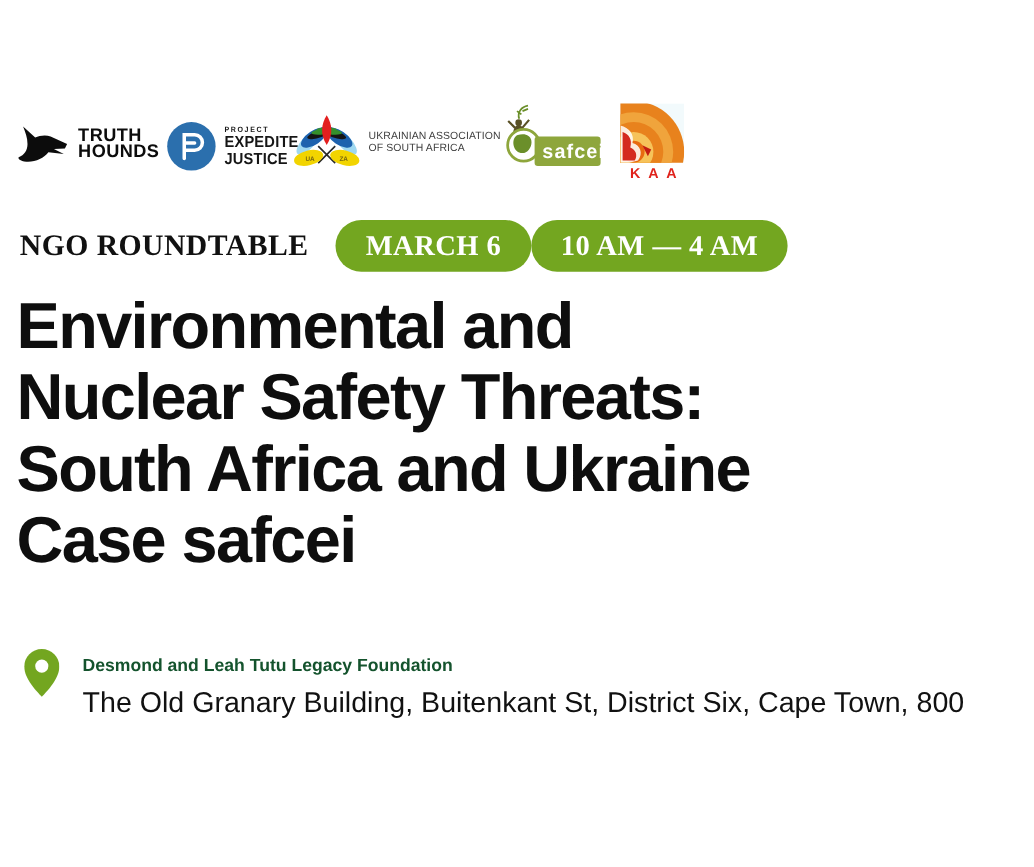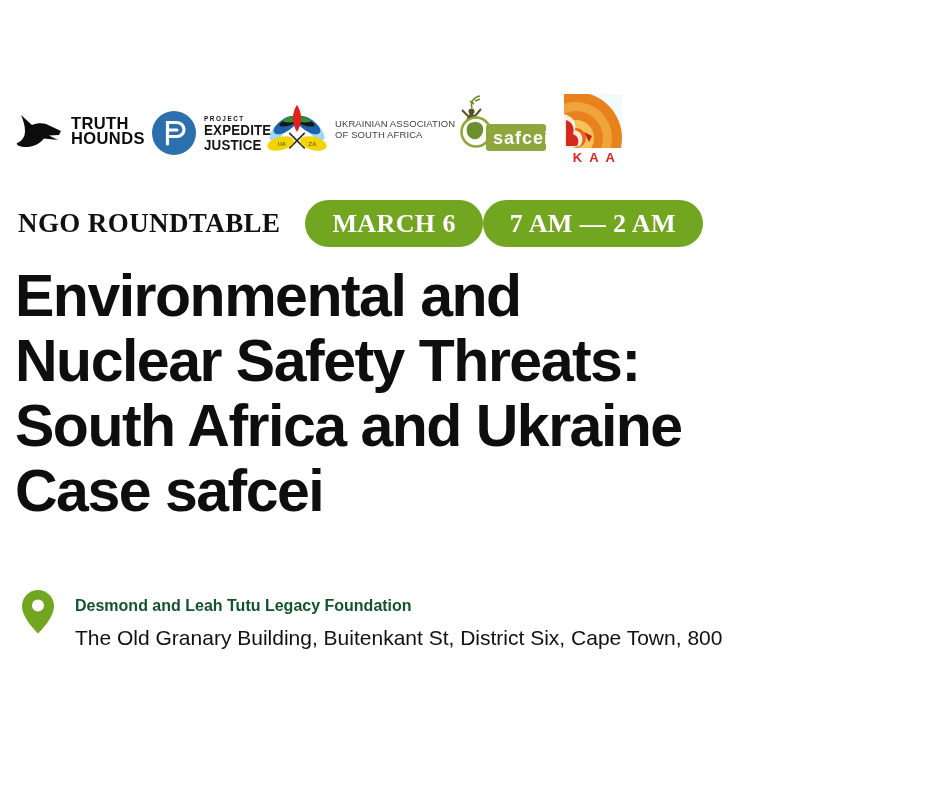--- a/index.html
+++ b/index.html
@@ -51,21 +51,21 @@
   .title {
     position: absolute; left: 15px; top: 264px; width: 890px;
     font-size: 59px; font-weight: 700; line-height: 65px;
     letter-spacing: -1.5px; color: #0e0e0e;
   }
 
   
   .location { position: absolute; left: 22px; top: 590px; display: flex; gap: 21px; }
   .loc-text { padding-top: 1px; }
   .venue { font-size: 16px; font-weight: 700; line-height: 30px; color: #14532d; }
-  .address { font-size: 21px; font-weight: 400; line-height: 34px; color: #111; white-space: nowrap; }
+  .address { font-size: 26px; font-weight: 400; line-height: 34px; color: #111; white-space: nowrap; }
 </style>
 </head>
 <body>
 
 <div class="poster">
 
   <div class="logo logo-pej">
     <svg width="46" height="46" viewBox="0 0 46 46">
       <circle cx="23" cy="23" r="22" fill="#2b6fad"></circle>
       <path d="M16.5 34 V12.5 h9.5 a7 7 0 0 1 0 14 h-9" stroke="#ffffff" stroke-width="3.2" fill="none" stroke-linecap="round"></path>
@@ -137,21 +137,21 @@
       <path d="M2 26 C8 28 11 33 9 40 C14 42 16 47 13 52 L2 52 Z" fill="#d42a1e"></path>
       <path d="M20 38 l8 4 l-3 6 z" fill="#c41d12"></path>
     </svg>
     <div class="kaa-label">KAA</div>
   </div>
 
   <div class="meta-row">
     <div class="kicker">NGO ROUNDTABLE</div>
     <div class="badges">
       <div class="badge">MARCH 6</div>
-      <div class="badge">7 AM — 2 AM</div>
+      <div class="badge">10 AM — 4 AM</div>
     </div>
   </div>
 
   <h1 class="title">
     <div>Environmental and</div>
     <div>Nuclear Safety Threats:</div>
     <div>South Africa and Ukraine</div>
     <div>Case safcei</div>
   </h1>
 

